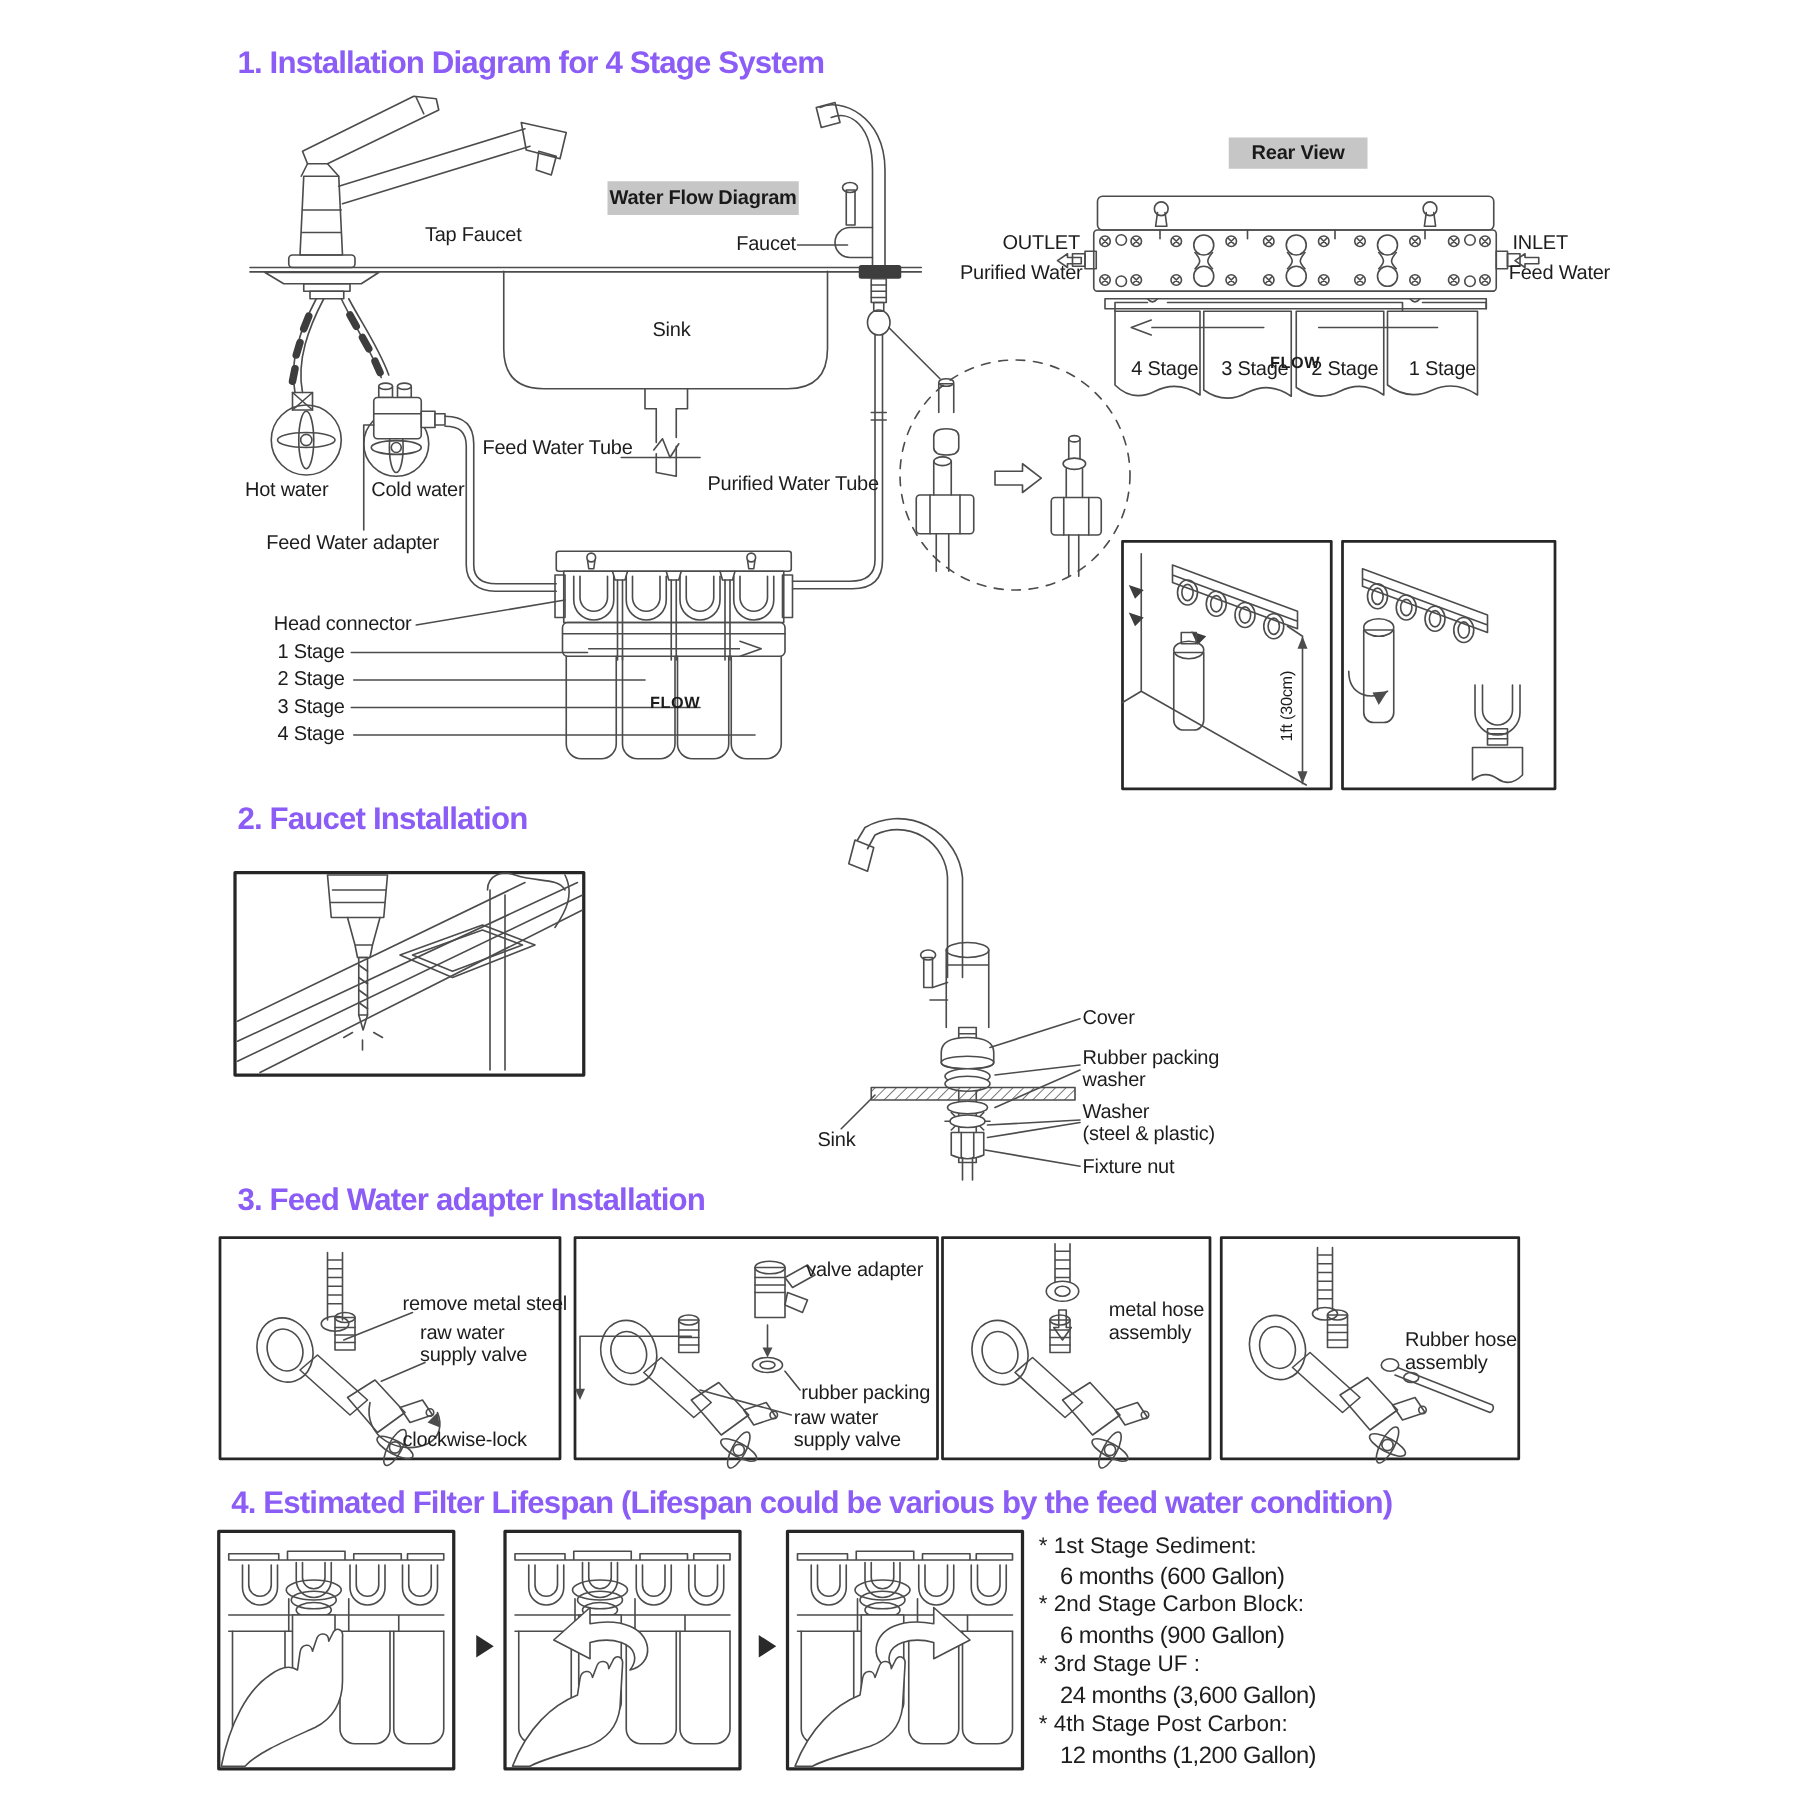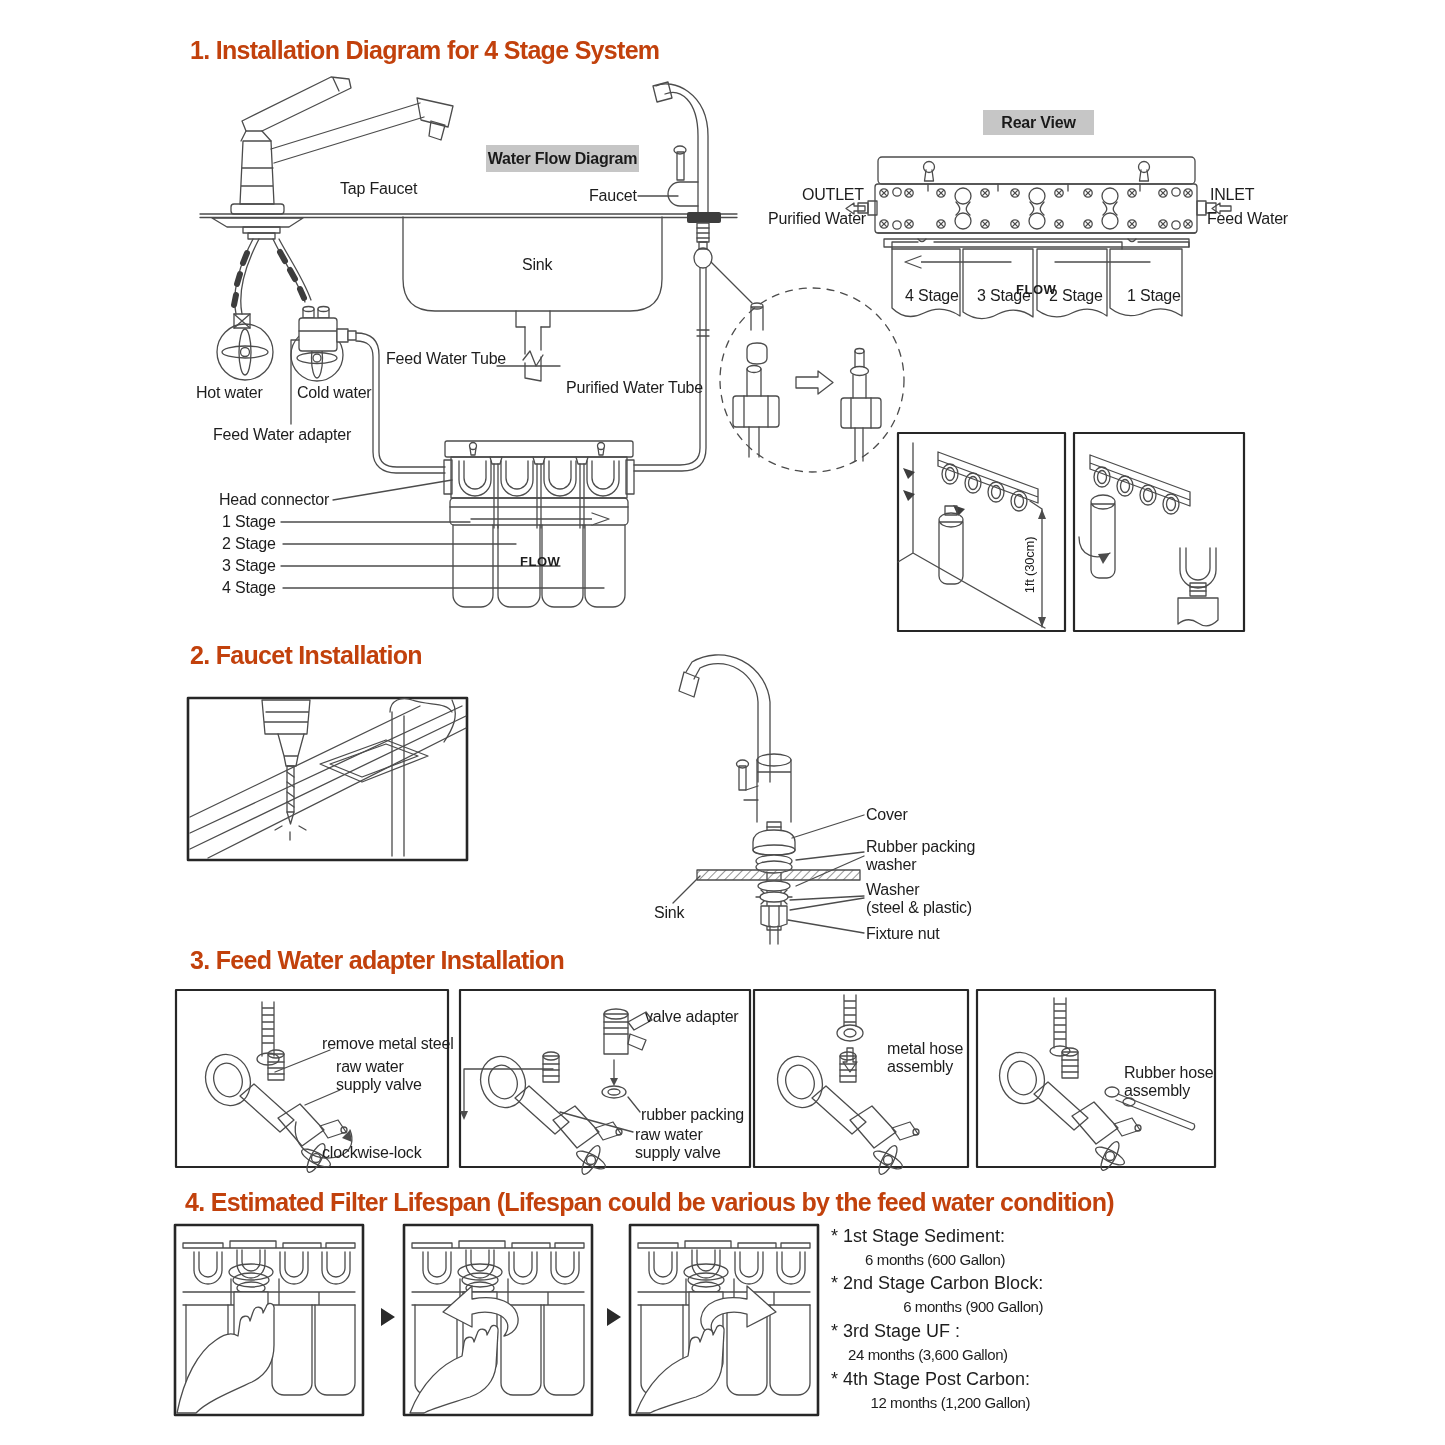--- a/index.html
+++ b/index.html
@@ -1,26 +1,26 @@
 <!DOCTYPE html>
 <html><head>
 <meta charset="utf-8">
 <style>
   html,body{margin:0;padding:0;background:#fff;}
   .page{position:relative;width:1445px;height:1445px;background:#ffffff;overflow:hidden;
         font-family:"Liberation Sans",sans-serif;color:#1d1d1d;}
   svg{position:absolute;left:0;top:0;}
   .lbl{position:absolute;font-size:16px;line-height:1.12;color:#1d1d1d;white-space:nowrap;letter-spacing:-0.2px;}
-  .title{position:absolute;font-size:25px;font-weight:700;letter-spacing:-0.7px;color:#c2410c;white-space:nowrap;}
+  .title{position:absolute;font-size:25px;font-weight:700;letter-spacing:-0.7px;color:#8b5cf6;white-space:nowrap;}
   .badge{position:absolute;background:#c6c6c6;color:#1a1a1a;font-size:16px;font-weight:700;
          display:flex;align-items:center;justify-content:center;letter-spacing:-0.2px;}
   .small{font-size:13px;font-weight:700;letter-spacing:0.5px;margin-top:29px;}
   .rot{transform:translate(-50%,-50%) rotate(-90deg);font-size:13px;}
   .ls-item{position:absolute;font-size:18px;white-space:nowrap;}
-  .ls-item .val{font-size:15px;letter-spacing:-0.4px;margin-top:4px;margin-left:17px;text-align:right;}
+  .ls-item .val{font-size:19px;letter-spacing:-0.4px;margin-top:4px;margin-left:17px;}
 </style>
 </head>
 <body>
 
 <div class="page">
 
 <svg width="1445" height="1445" viewBox="0 0 1445 1445" fill="none" stroke="#4c4c4c" stroke-width="1.3" stroke-linecap="round" stroke-linejoin="round">
   <defs>
     <pattern id="hatch" width="6" height="6" patternUnits="userSpaceOnUse" patternTransform="rotate(45)">
       <line x1="0" y1="0" x2="0" y2="6" stroke="#4c4c4c" stroke-width="1.2"></line>

